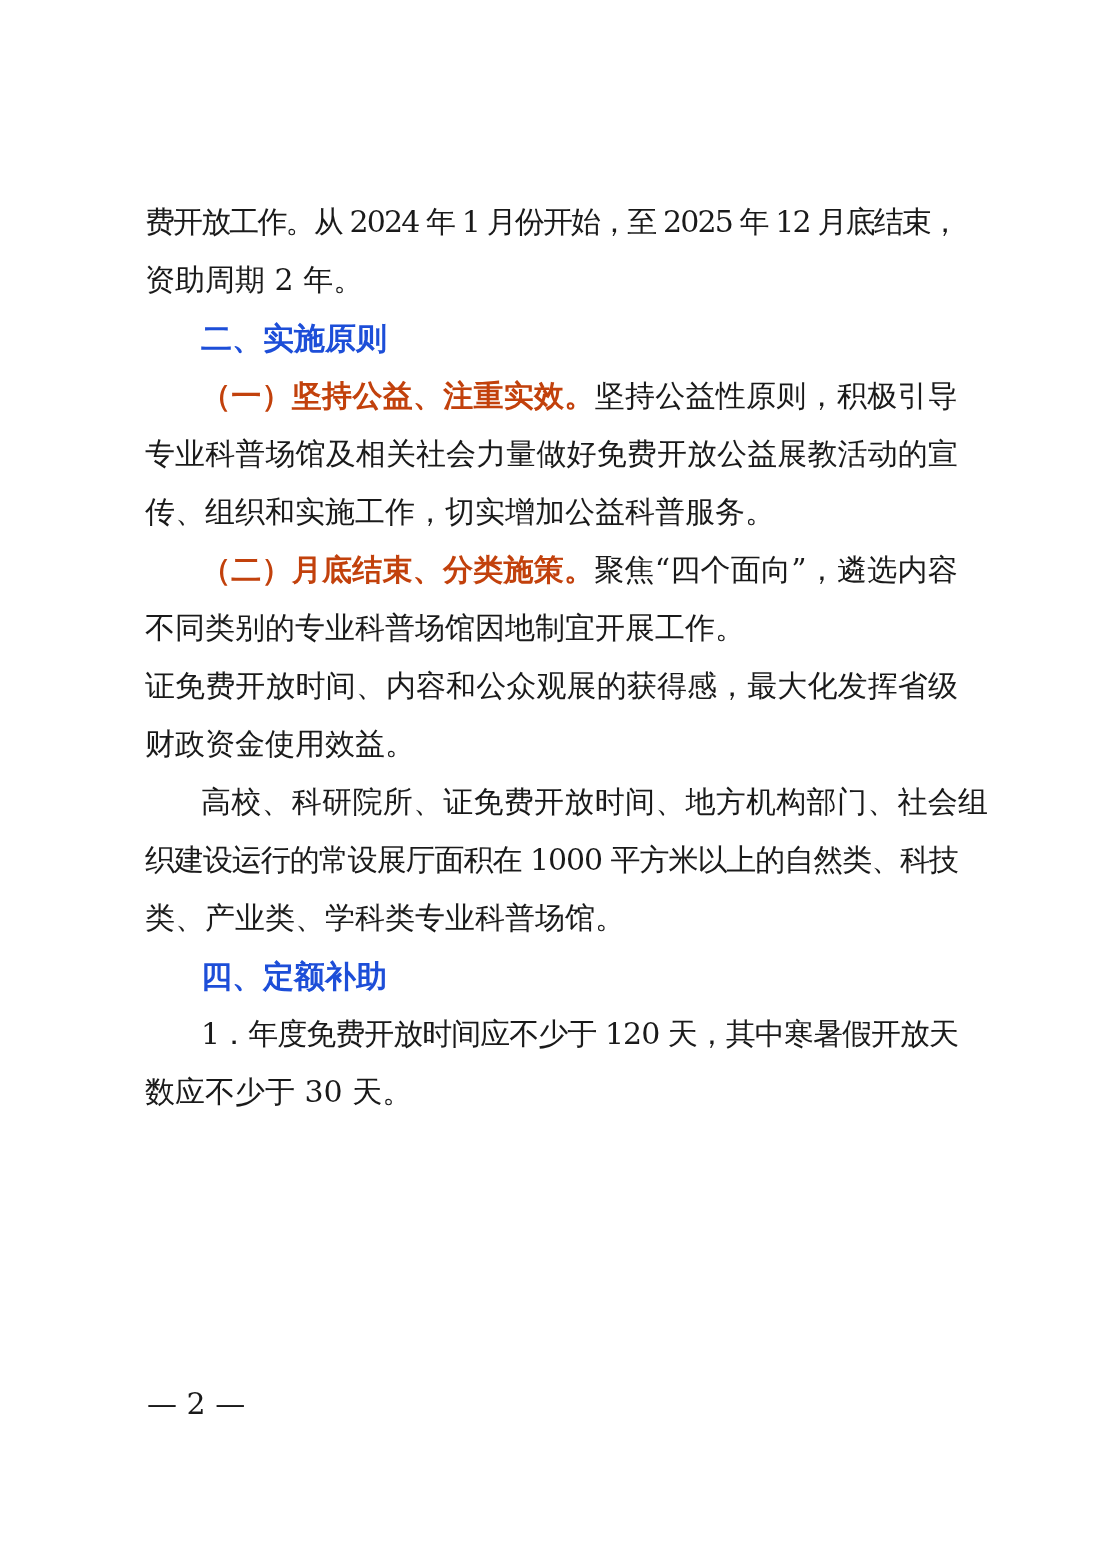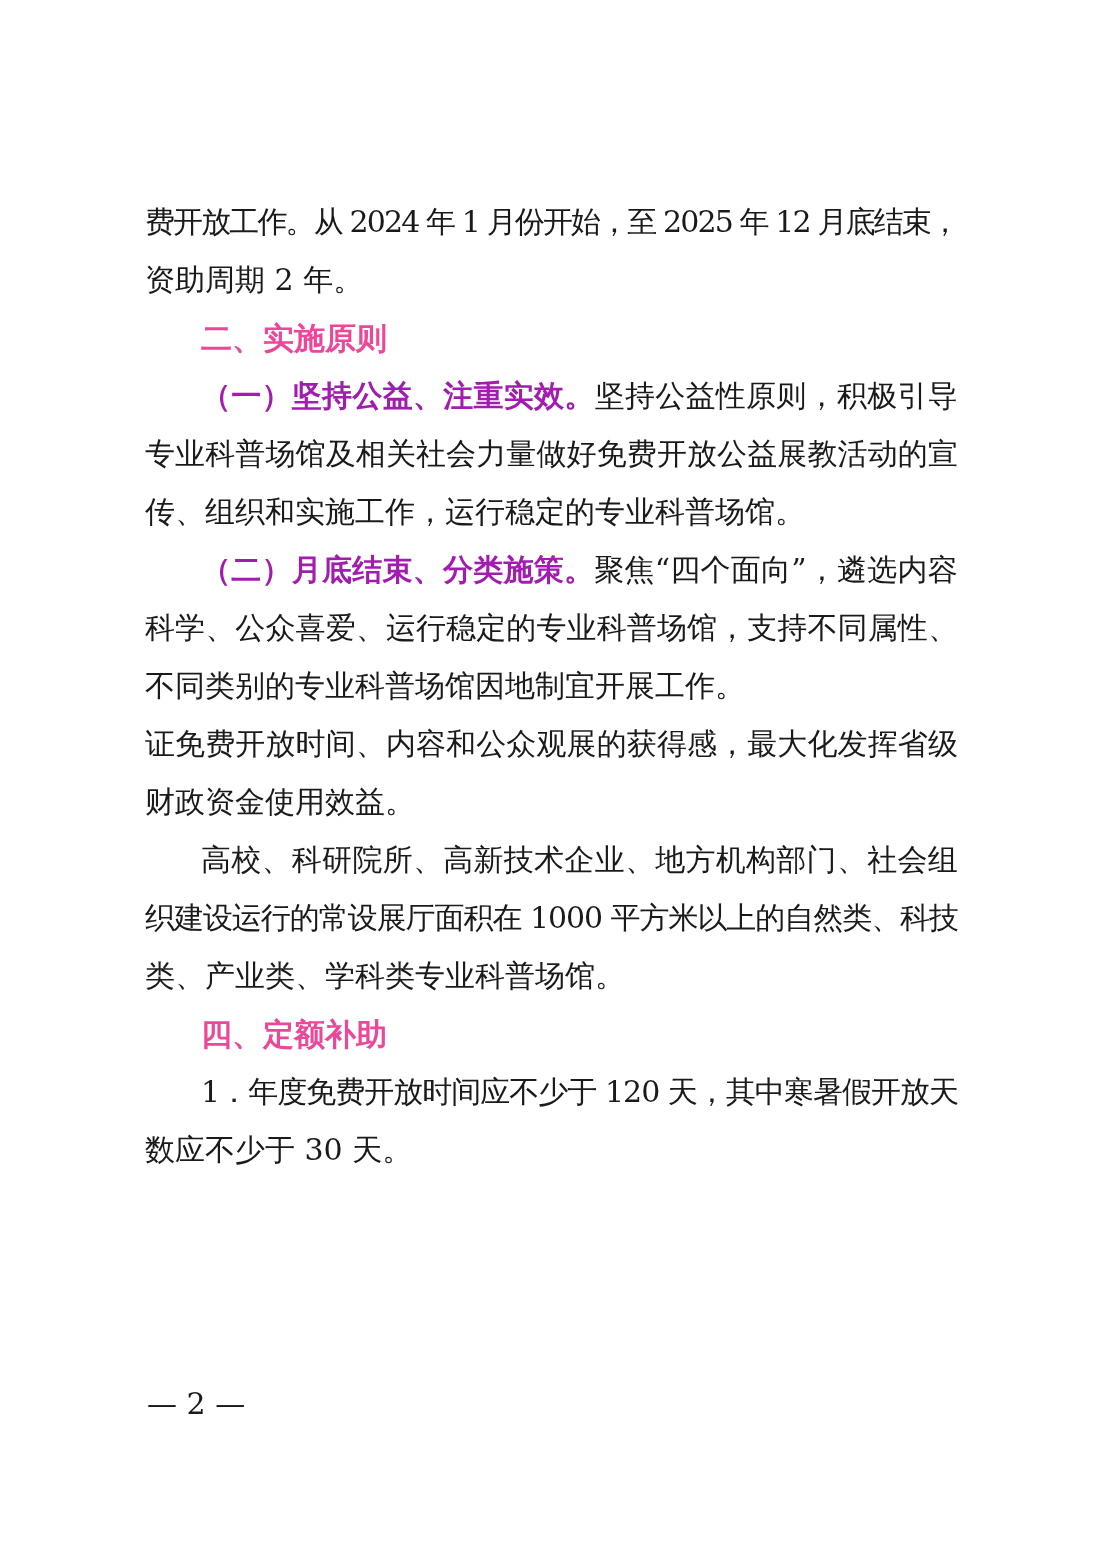--- a/index.html
+++ b/index.html
@@ -34,56 +34,55 @@
     white-space: nowrap;
     line-height: inherit;
   }
   .line.indent {
     padding-left: 56px;
   }
   .line.heading {
     font-family: "DejaVu Sans", "Liberation Sans", sans-serif;
     font-weight: 700;
     font-size: 31px;
-    color: #ec4899;
+    color: #1d4ed8;
   }
   .line.kai {
     font-weight: 600;
     color: #111111;
   }
   .lead {
     font-weight: 700;
-    color: #a21caf;
+    color: #c2410c;
   }
   .footer {
     position: absolute;
     left: 147px;
     top: 1384px;
     font-size: 30px;
     line-height: 40px;
     color: #1a1a1a;
   }
 </style>
 </head>
 <body>
 
 <div class="page">
   <div class="text-col">
       <div class="line body"><span class="ls" style="letter-spacing: -1.878px;">费开放工作。从 2024 年 1 月份开始，至 2025 年 12 月底结束，</span></div>
       <div class="line body"><span class="ls">资助周期 2 年。</span></div>
       <div class="line heading indent"><span class="ls">二、实施原则</span></div>
       <div class="line body indent"><span class="ls" style="letter-spacing: 0.28px;"><span class="lead">（一）坚持公益、注重实效。</span>坚持公益性原则，积极引导</span></div>
       <div class="line body"><span class="ls" style="letter-spacing: 0.111px;">专业科普场馆及相关社会力量做好免费开放公益展教活动的宣</span></div>
-      <div class="line body"><span class="ls">传、组织和实施工作，运行稳定的专业科普场馆。</span></div>
+      <div class="line body"><span class="ls">传、组织和实施工作，切实增加公益科普服务。</span></div>
       <div class="line body indent"><span class="ls" style="letter-spacing: 0.243px;"><span class="lead">（二）月底结束、分类施策。</span>聚焦“四个面向”，遴选内容</span></div>
-      <div class="line body"><span class="ls" style="letter-spacing: 0.111px;">科学、公众喜爱、运行稳定的专业科普场馆，支持不同属性、</span></div>
       <div class="line body"><span class="ls">不同类别的专业科普场馆因地制宜开展工作。</span></div>
       <div class="line body"><span class="ls" style="letter-spacing: 0.111px;">证免费开放时间、内容和公众观展的获得感，最大化发挥省级</span></div>
       <div class="line body"><span class="ls">财政资金使用效益。</span></div>
-      <div class="line body indent"><span class="ls" style="letter-spacing: 0.28px;">高校、科研院所、高新技术企业、地方机构部门、社会组</span></div>
+      <div class="line body indent"><span class="ls" style="letter-spacing: 0.28px;">高校、科研院所、证免费开放时间、地方机构部门、社会组</span></div>
       <div class="line body"><span class="ls" style="letter-spacing: -1.046px;">织建设运行的常设展厅面积在 1000 平方米以上的自然类、科技</span></div>
       <div class="line body"><span class="ls">类、产业类、学科类专业科普场馆。</span></div>
       <div class="line heading indent"><span class="ls">四、定额补助</span></div>
       <div class="line body indent"><span class="ls" style="letter-spacing: -0.98px;">1．年度免费开放时间应不少于 120 天，其中寒暑假开放天</span></div>
       <div class="line body"><span class="ls">数应不少于 30 天。</span></div>
     </div>
   <div class="footer">— 2 —</div>
 </div>
 
 </body></html>

